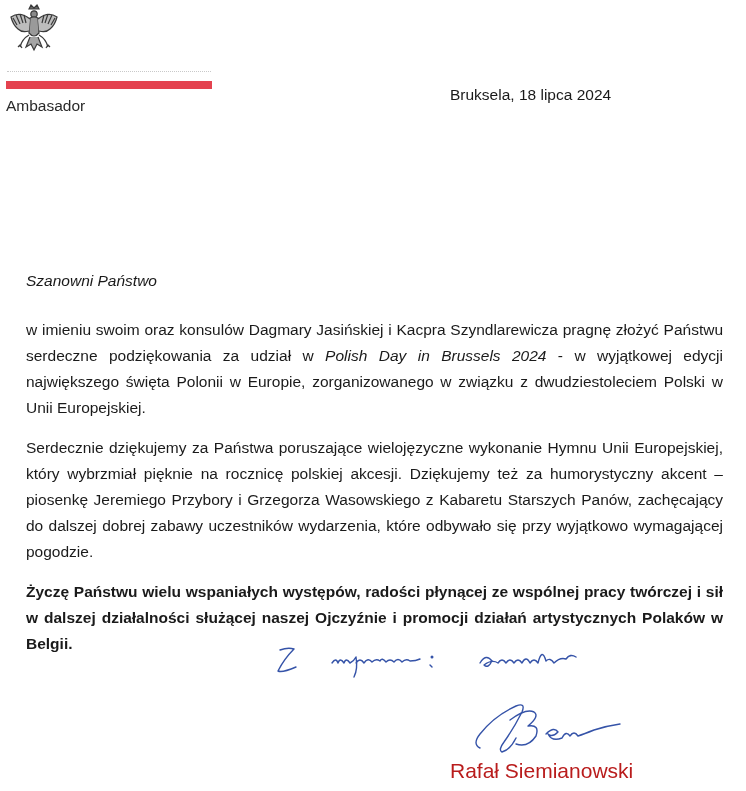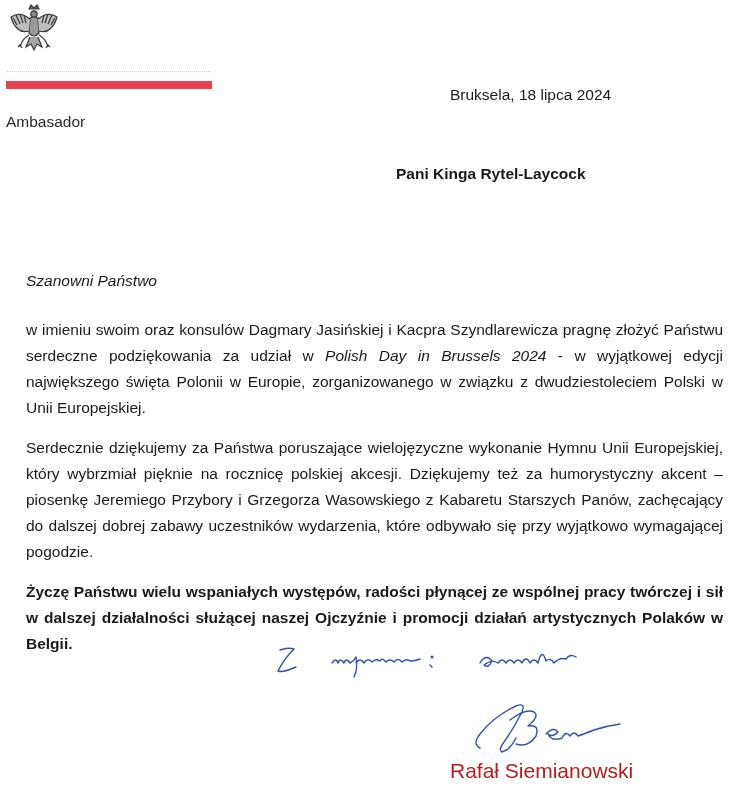--- a/index.html
+++ b/index.html
@@ -4,21 +4,21 @@
   <style>
     html, body { margin: 0; padding: 0; background: #ffffff; }
     body {
       width: 746px; height: 791px; position: relative; overflow: hidden;
       font-family: "Liberation Sans", "DejaVu Sans", sans-serif;
       color: #1a1a1a;
     }
     .emblem { position: absolute; left: 8px; top: 3px; width: 52px; height: 56px; }
     .dotline { position: absolute; left: 7px; top: 71px; width: 204px; height: 0; border-top: 1px dotted #c9c9c9; }
     .redbar { position: absolute; left: 6px; top: 81px; width: 206px; height: 8px; background: #e4424f; }
-    .org { position: absolute; left: 6px; top: 96px; font-size: 15.5px; line-height: 19px; color: #2a2a2a; margin-top: 16px; }
+    .org { position: absolute; left: 6px; top: 96px; font-size: 15.5px; line-height: 19px; color: #2a2a2a; }
     .date { position: absolute; left: 450px; top: 86px; font-size: 15.5px; color: #1a1a1a; }
     .recipient { position: absolute; left: 396px; top: 161px; font-size: 15.5px; line-height: 26px; font-weight: bold; color: #1a1a1a; }
     .salutation { position: absolute; left: 26px; top: 272px; font-size: 15.5px; font-style: italic; }
     .para {
       position: absolute; left: 26px; width: 697px; font-size: 15.5px;
       line-height: 26px; text-align: justify; text-align-last: left;
     }
     .p1 { top: 317px; }
     .p2 { top: 435px; }
     .p3 { top: 579px; font-weight: bold; }
@@ -53,21 +53,20 @@
 </svg>
 <div class="dotline"></div>
 <div class="redbar"></div>
 <div class="org">
   <div>Ambasador</div>
 </div>
 
 <div class="date">Bruksela, 18 lipca 2024</div>
 
 <div class="recipient">
-  <div>Pani Kinga Rytel-Laycock</div>
 </div>
 
 <div class="salutation">Szanowni Państwo</div>
 
 <div class="para p1"><span>w  imieniu swoim oraz konsulów Dagmary Jasińskiej i Kacpra Szyndlarewicza pragnę złożyć Państwu serdeczne podziękowania za udział w </span><span class="it">Polish Day in Brussels 2024</span><span> - w wyjątkowej edycji największego święta Polonii w Europie, zorganizowanego w związku z dwudziestoleciem Polski w Unii Europejskiej.</span></div>
 
 <div class="para p2">Serdecznie dziękujemy za Państwa poruszające wielojęzyczne wykonanie Hymnu Unii Europejskiej, który wybrzmiał pięknie na rocznicę polskiej akcesji. Dziękujemy też za humorystyczny akcent – piosenkę Jeremiego Przybory i Grzegorza Wasowskiego z Kabaretu Starszych Panów, zachęcający do dalszej dobrej zabawy uczestników wydarzenia, które odbywało się przy wyjątkowo wymagającej pogodzie.</div>
 
 <div class="para p3">Życzę Państwu wielu wspaniałych występów, radości płynącej ze wspólnej pracy twórczej i  sił w dalszej działalności służącej naszej Ojczyźnie i promocji działań artystycznych Polaków w Belgii.</div>
 

